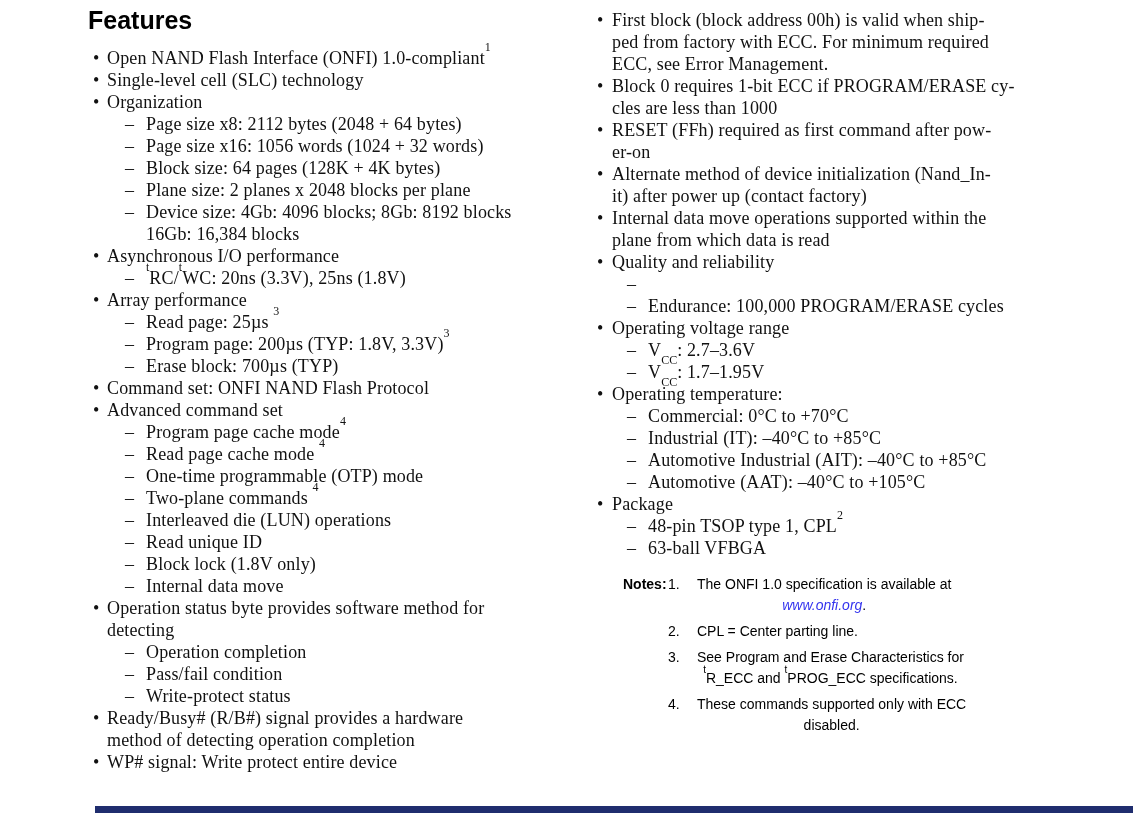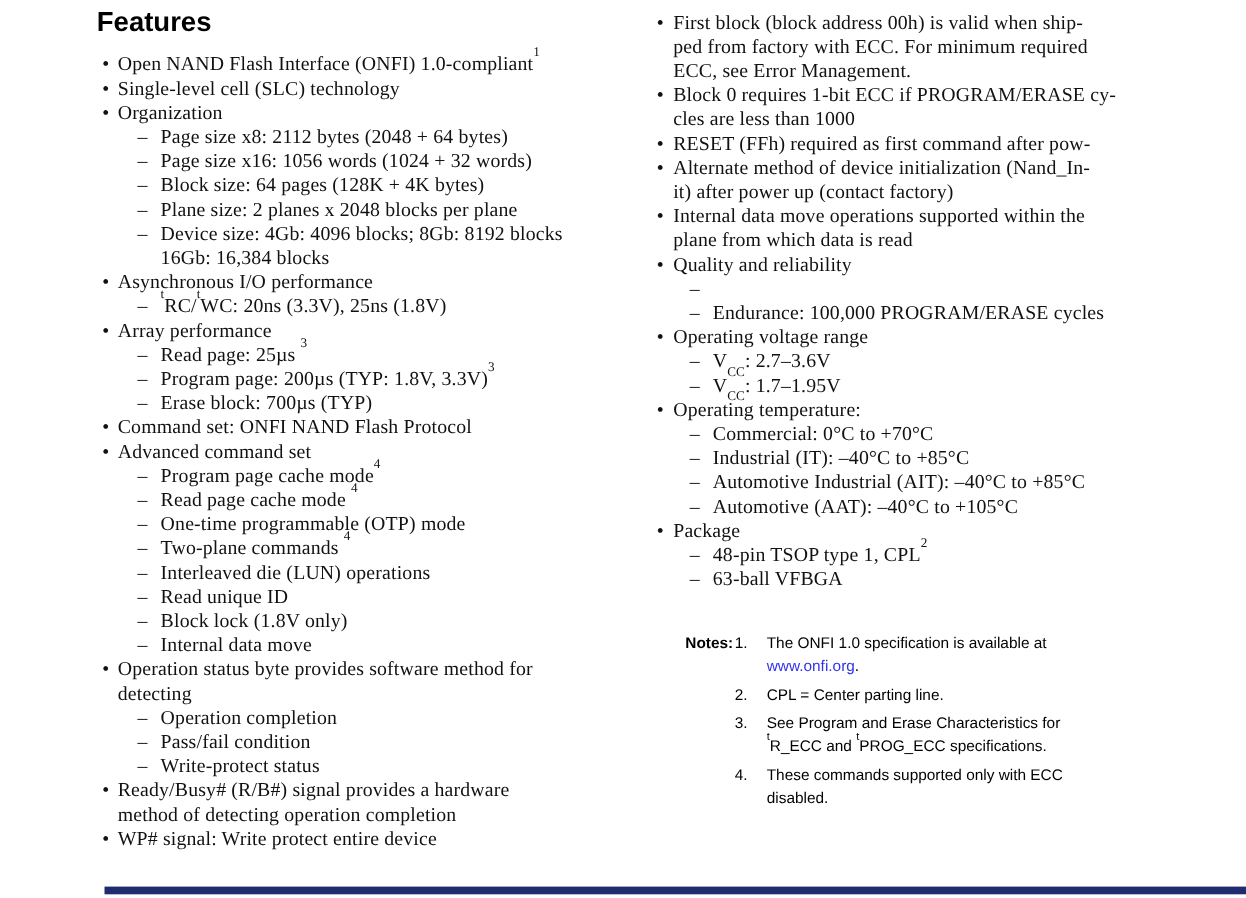--- a/index.html
+++ b/index.html
@@ -20,23 +20,23 @@
   #right-col .b{--m:0px;--t:15px;}
   #right-col .s{--m:30px;--t:51px;}
   #right-col .cb{--t:15px;}
   sup{font-size:12px;line-height:0;position:relative;top:-6px;letter-spacing:0;}
   sub{font-size:12px;line-height:0;position:relative;top:3px;letter-spacing:0;text-align:center;}
   #notes{position:absolute;left:623px;top:574px;
         font-family:"Liberation Sans", sans-serif;font-size:14px;line-height:21px;color:#000;}
   .note-row{display:flex;margin-bottom:5px;}
   .note-label{width:45px;flex:none;font-weight:bold;}
   .note-num{width:29px;flex:none;}
-  .note-text .nline{white-space:nowrap;}
+  .note-text .nline{white-space:nowrap;text-align:center;}
   #notes sup{font-size:10px;top:-4px;}
-  .link{color:var(--link,#3333ee);cursor:pointer;}
+  .link{color:var(--link,#3333ee);cursor:pointer;font-style:italic;}
   #footer-rule{position:absolute;left:95px;top:806px;width:1038px;height:7px;}
 </style>
 </head>
 <body>
 
 <div id="page">
   <div id="page-title">Features</div>
   <div id="left-col" class="col">
       <div class="ln b">
         <span class="mark">•</span>
@@ -182,20 +182,23 @@
       <div class="ln b">
         <span class="mark">•</span>
         <span class="txt">Block 0 requires 1-bit ECC if PROGRAM/ERASE cy-</span>
       </div>
       <div class="ln cb">
         <span class="txt">cles are less than 1000</span>
       </div>
       <div class="ln b">
         <span class="mark">•</span>
         <span class="txt">RESET (FFh) required as first command after pow-</span>
+      </div>
+      <div class="ln cb">
+        <span class="txt">er-on</span>
       </div>
       <div class="ln b">
         <span class="mark">•</span>
         <span class="txt">Alternate method of device initialization (Nand_In-</span>
       </div>
       <div class="ln cb">
         <span class="txt">it) after power up (contact factory)</span>
       </div>
       <div class="ln b">
         <span class="mark">•</span>

